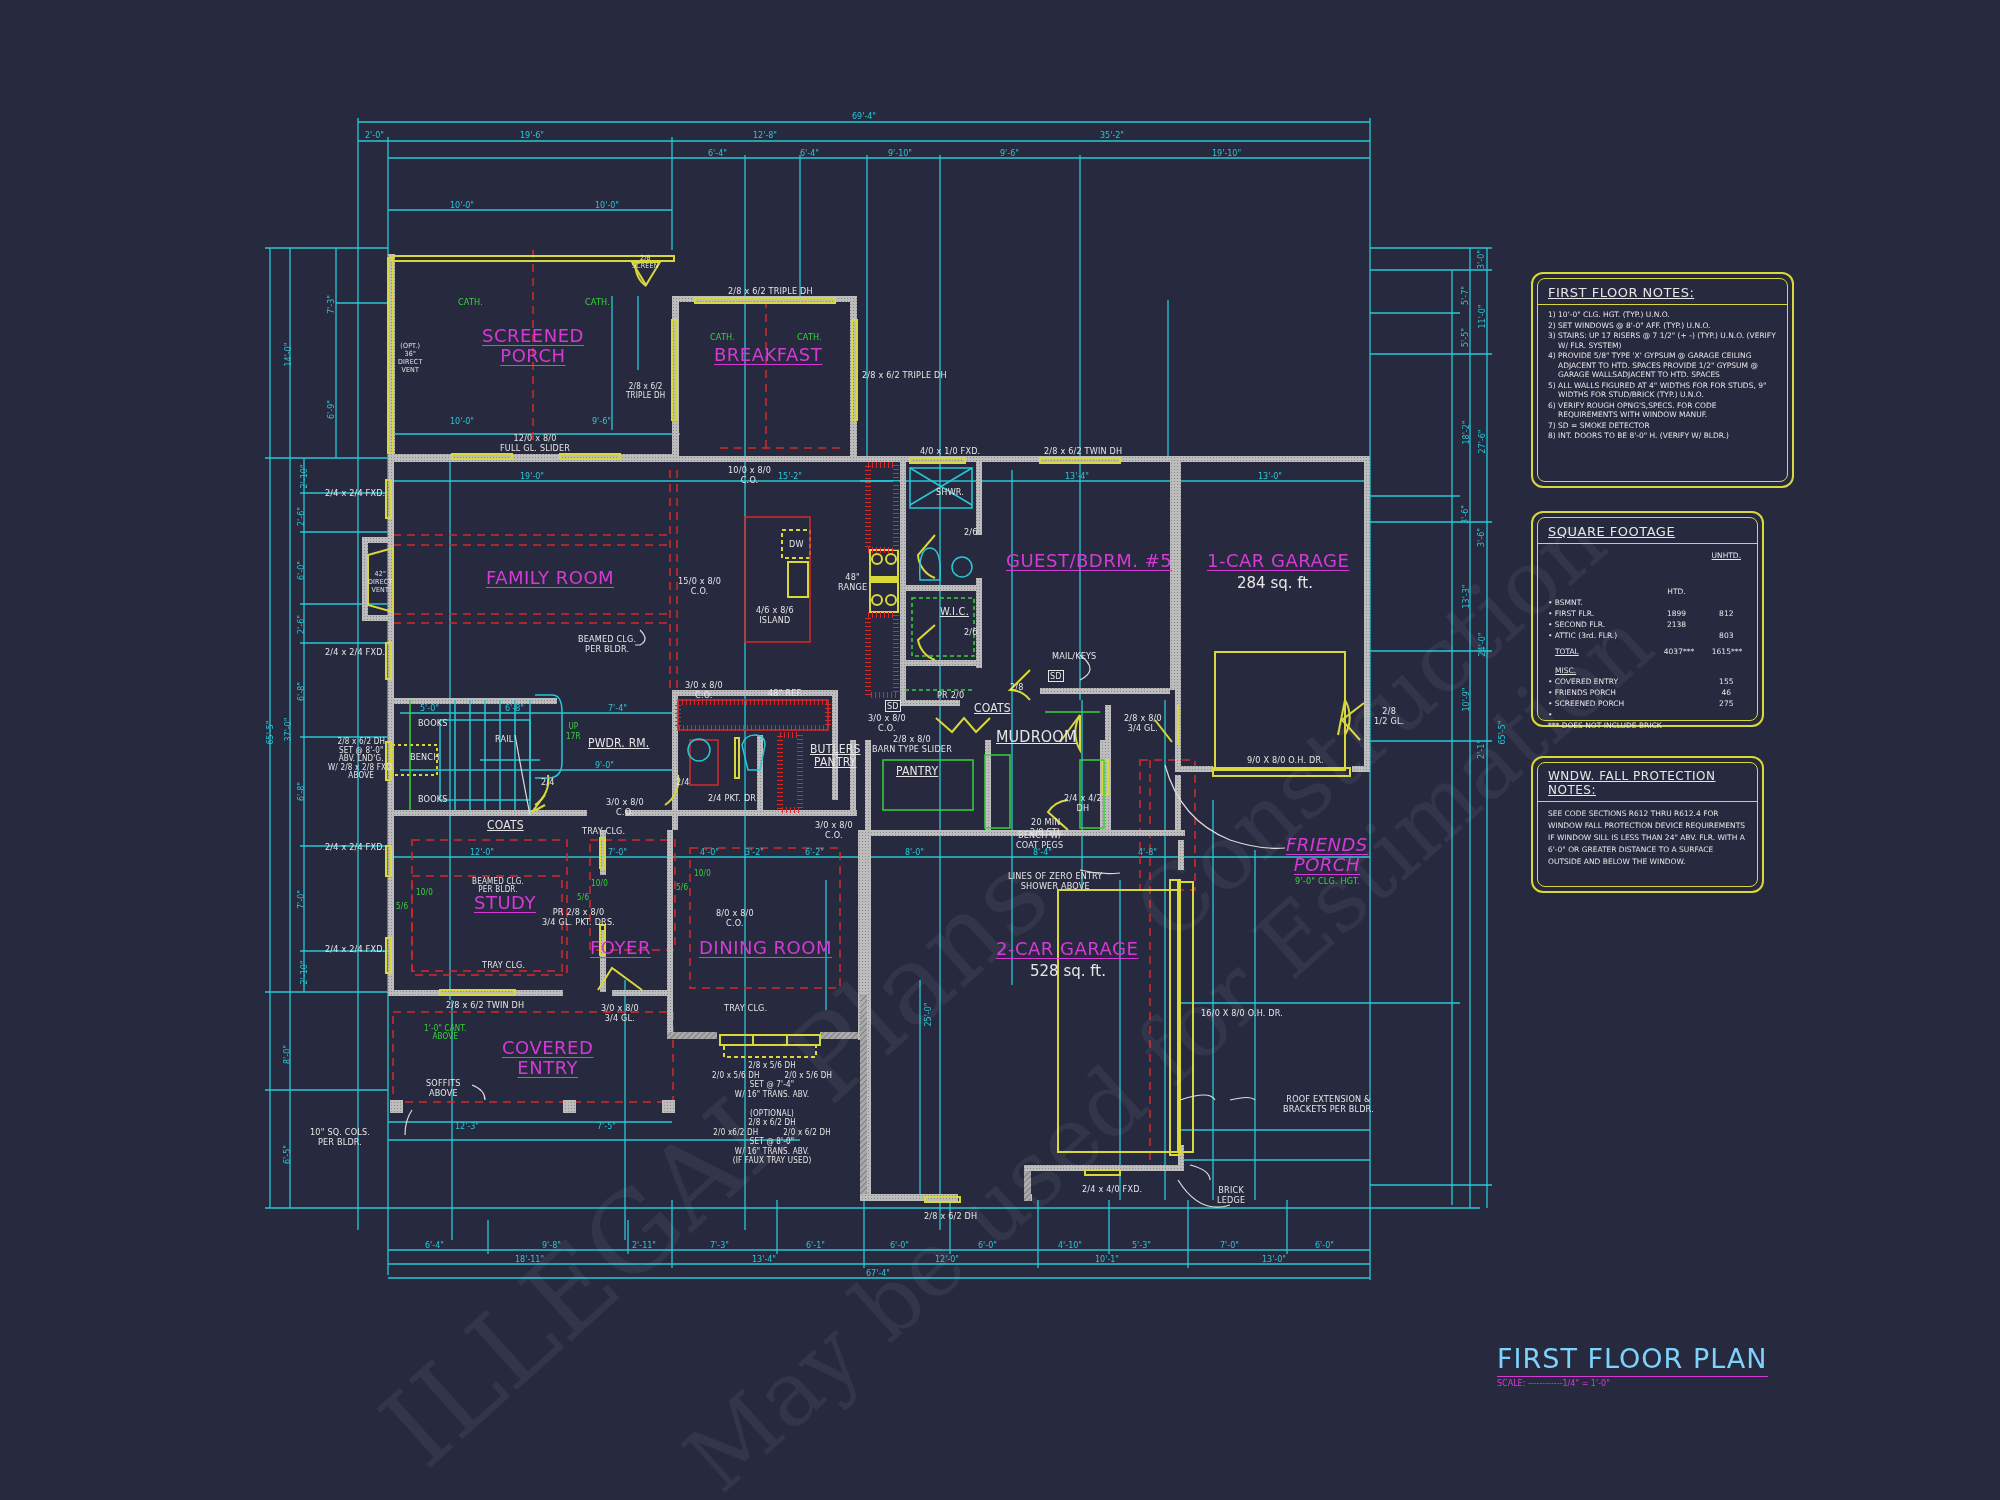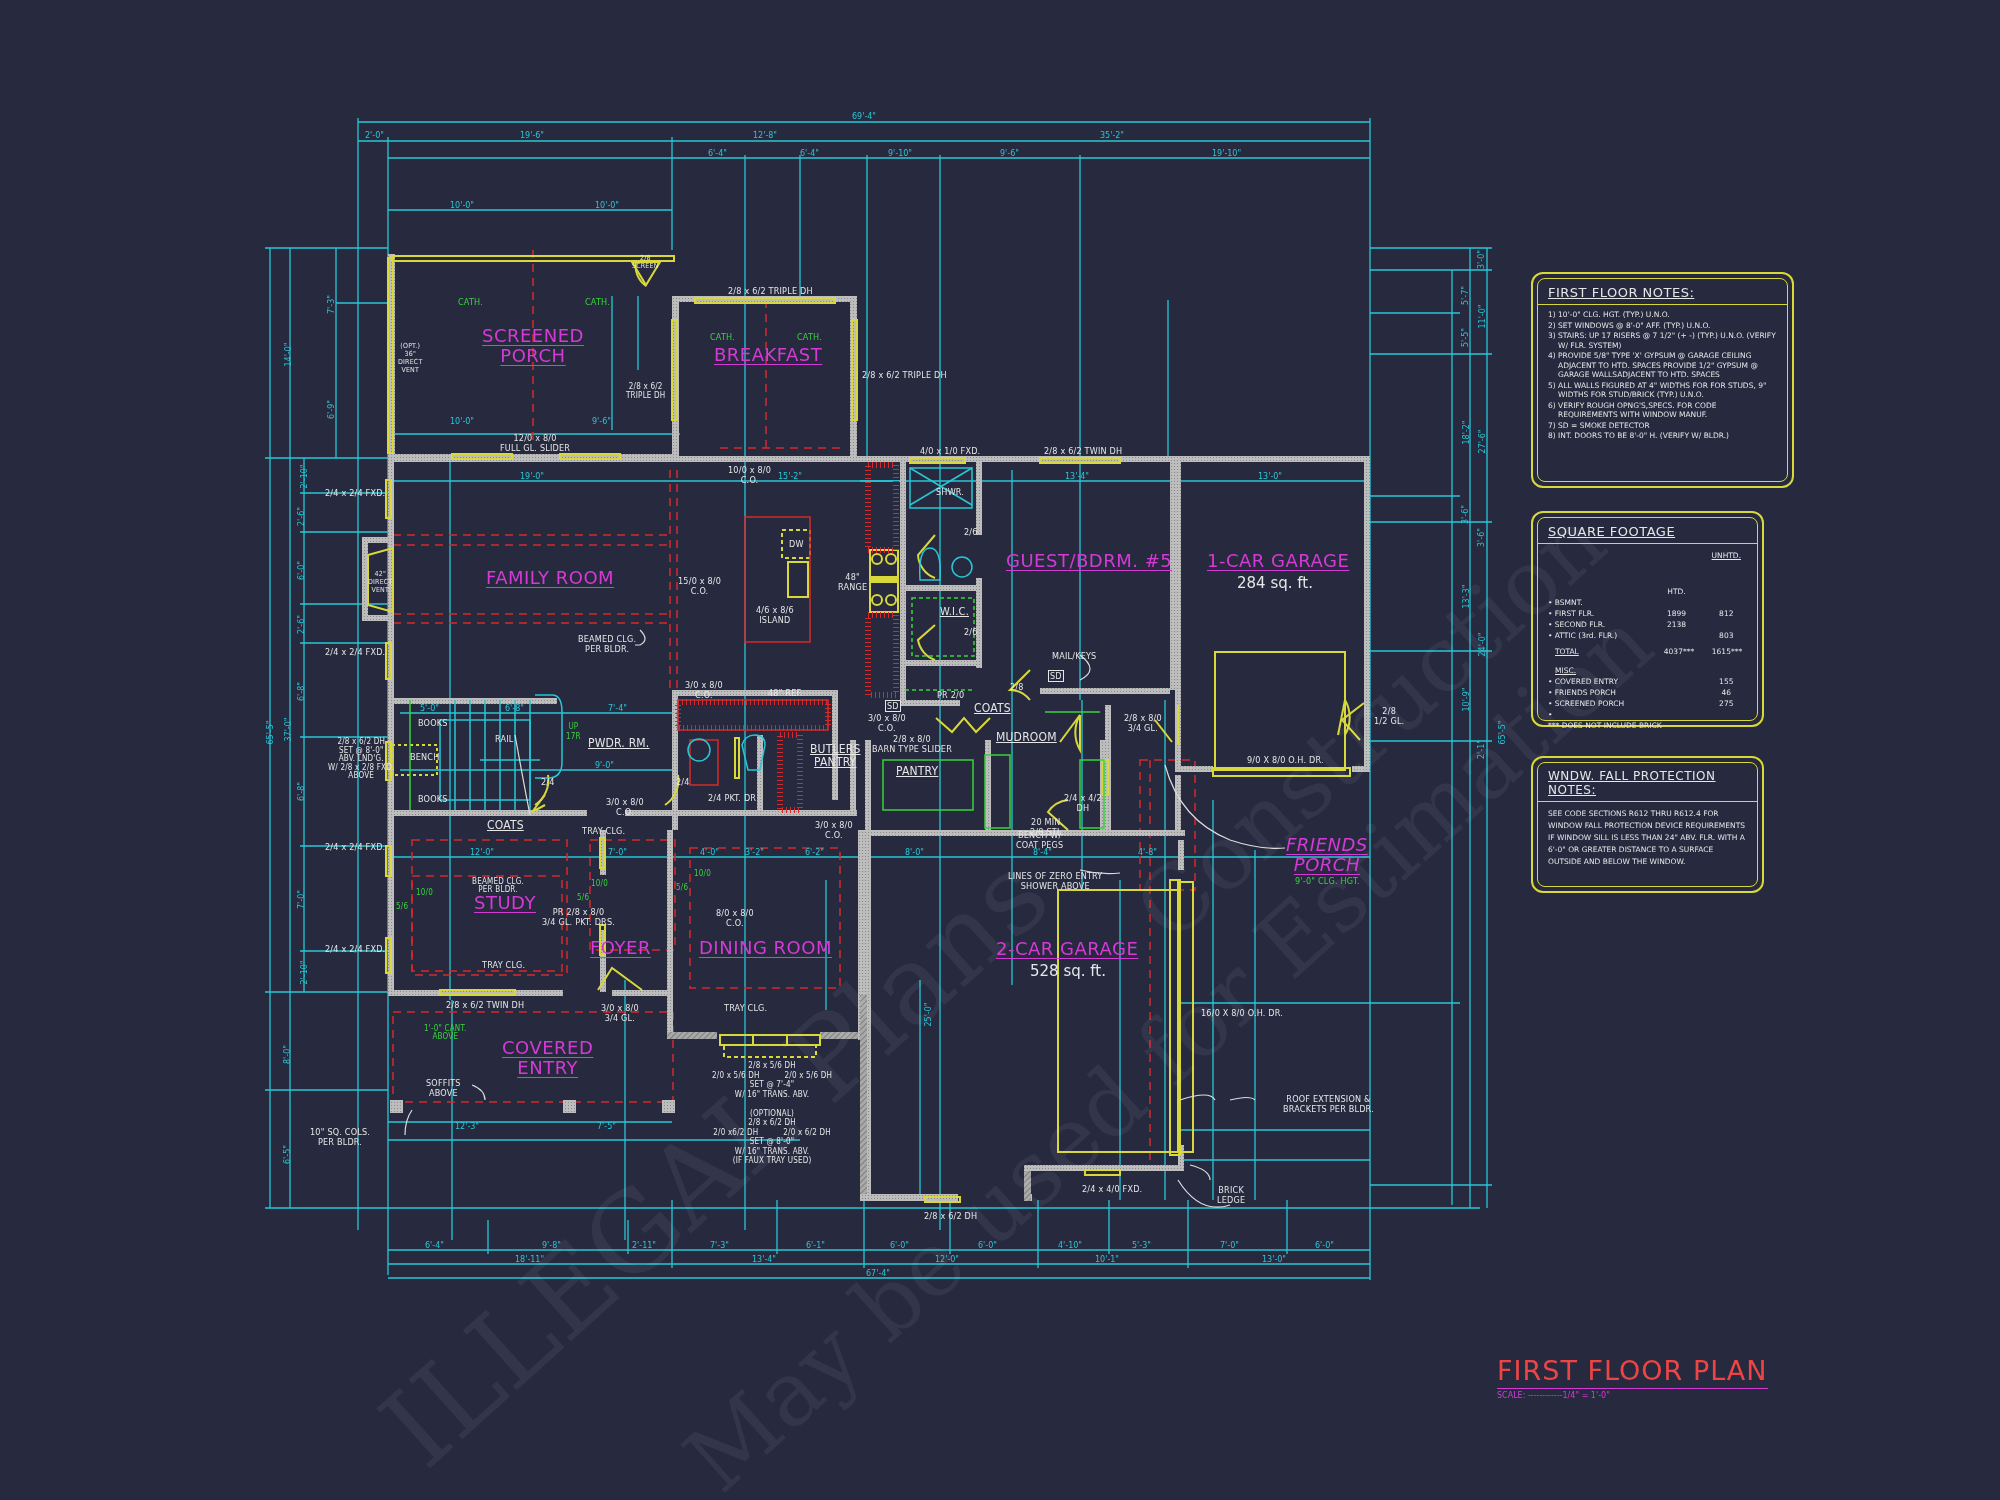--- a/index.html
+++ b/index.html
@@ -20,21 +20,21 @@
   .panel-inner { border:1.5px solid #d8d83a; border-radius:8px; height:100%; box-sizing:border-box; }
   .panel-title { color:#e6e6e6; font-size:13px; text-decoration:underline; padding:6px 10px 4px 10px;
                  border-bottom:1.5px solid #d8d83a; letter-spacing:0.5px; }
   .panel-body { color:#e6e6e6; font-size:8px; line-height:11px; padding:6px 10px; }
   .note { padding-left:10px; text-indent:-10px; margin-bottom:1px; }
   .sqft-row { display:flex; }
   .sqft-row .c1 { width:120px; }
   .sqft-row .c2 { width:70px; text-align:center; }
   .sqft-row .c3 { width:50px; text-align:center; }
   .title-block { position:absolute; left:1497px; top:1343px; }
-  .title-main { color:#ef4444; font-size:27px; letter-spacing:1px; border-bottom:1.5px solid #d63ad6; padding-bottom:2px;margin-top:12px; }
+  .title-main { color:#7dd3fc; font-size:27px; letter-spacing:1px; border-bottom:1.5px solid #d63ad6; padding-bottom:2px; }
   .title-scale { color:#d63ad6; font-size:8px; margin-top:2px; }
   .watermark { position:absolute; color:rgba(255,255,255,0.06); font-family:"DejaVu Serif", serif;
                white-space:pre; transform-origin:left center; pointer-events:none; }
 </style>
 </head>
 <body>
 
 <svg id="plan" viewBox="0 0 2000 1500" xmlns="http://www.w3.org/2000/svg">
   <defs>
     <pattern id="hatch" width="4" height="4" patternUnits="userSpaceOnUse" patternTransform="rotate(45)">
@@ -370,21 +370,21 @@
 PORCH</div>
 <div class="room" style="left:714px; top:345px;">BREAKFAST</div>
 <div class="room" style="left:486px; top:568px;">FAMILY ROOM</div>
 <div class="room" style="left:1006px; top:551px;">GUEST/BDRM. #5</div>
 <div class="room" style="left:1207px; top:551px;">1-CAR GARAGE</div>
 <div class="area" style="left:1237px; top:574px;">284 sq. ft.</div>
 <div class="lbl" style="left:588px; top:738px; font-size:12px; text-decoration:underline;">PWDR. RM.</div>
 <div class="lbl" style="left:810px; top:743px; font-size:12px; line-height:13px; text-decoration:underline;">BUTLERS
 PANTRY</div>
 <div class="lbl" style="left:896px; top:766px; font-size:12px; text-decoration:underline;">PANTRY</div>
-<div class="lbl" style="left:996px; top:732px; font-size:12px; text-decoration:underline;">MUDROOM</div>
+<div class="lbl" style="left:996px; top:732px; font-size:16px; text-decoration:underline;">MUDROOM</div>
 <div class="lbl" style="left:974px; top:703px; font-size:12px; text-decoration:underline;">COATS</div>
 <div class="lbl" style="left:487px; top:820px; font-size:12px; text-decoration:underline;">COATS</div>
 <div class="lbl" style="left:940px; top:607px; font-size:11px; text-decoration:underline;">W.I.C.</div>
 <div class="room" style="left:474px; top:893px;">STUDY</div>
 <div class="room" style="left:590px; top:938px;">FOYER</div>
 <div class="room" style="left:699px; top:938px;">DINING ROOM</div>
 <div class="room" style="left:996px; top:939px;">2-CAR GARAGE</div>
 <div class="area" style="left:1030px; top:962px;">528 sq. ft.</div>
 <div class="room" style="left:502px; top:1038px;">COVERED
 ENTRY</div>

